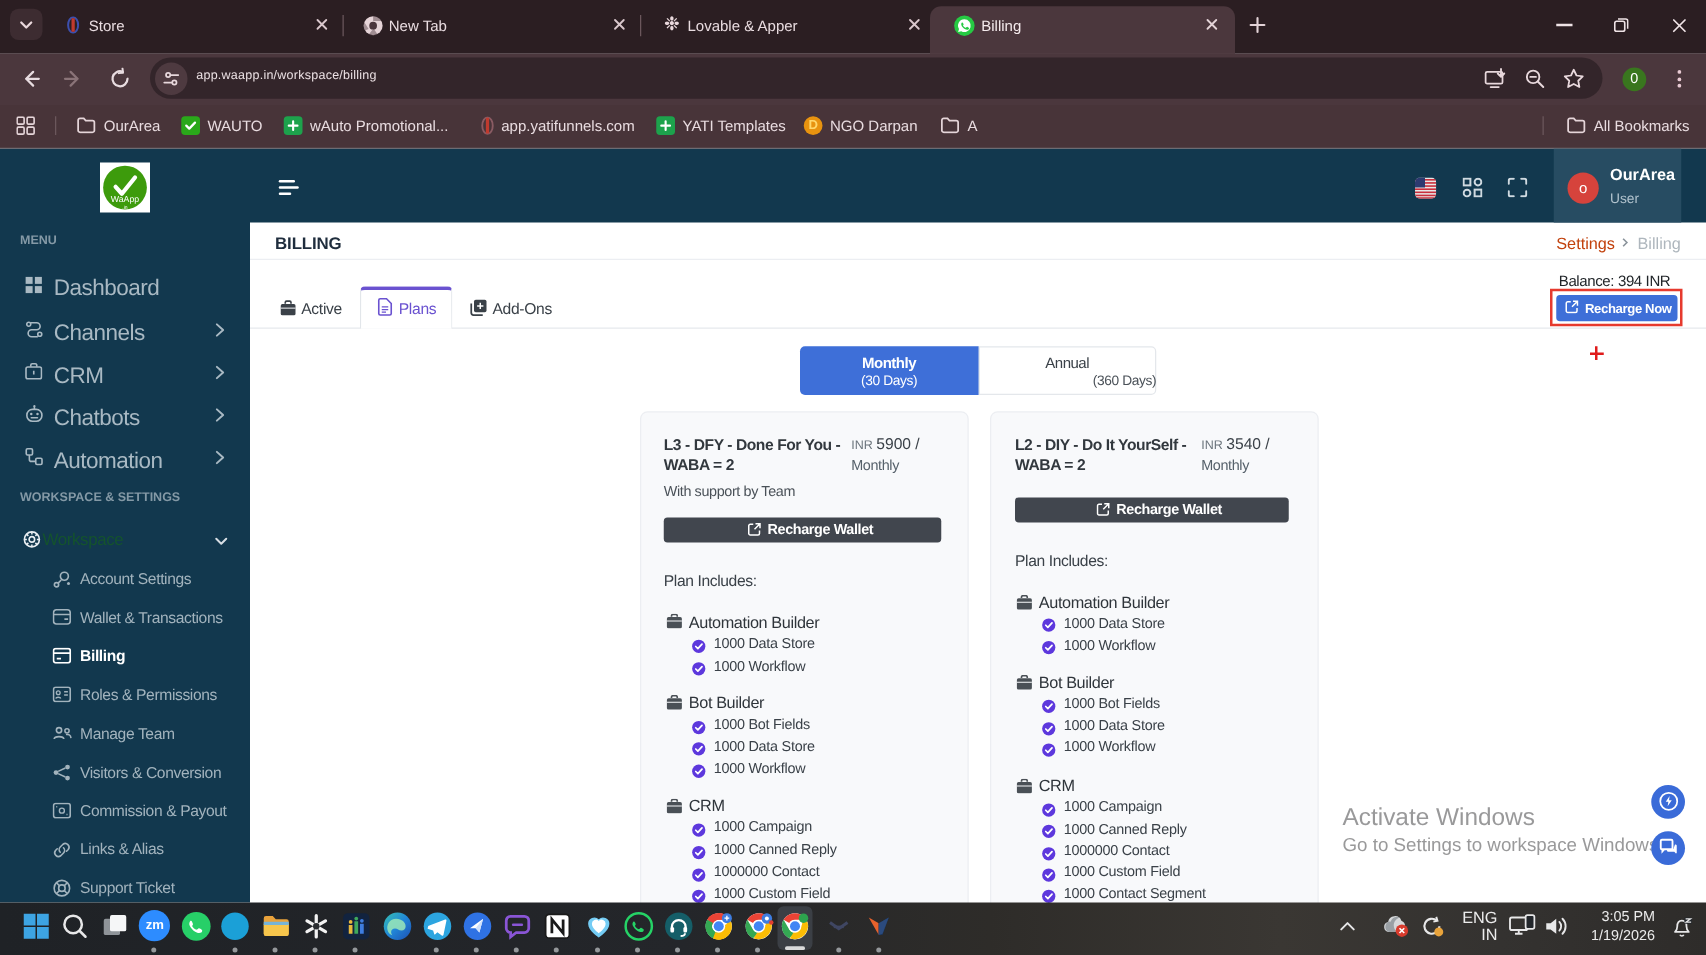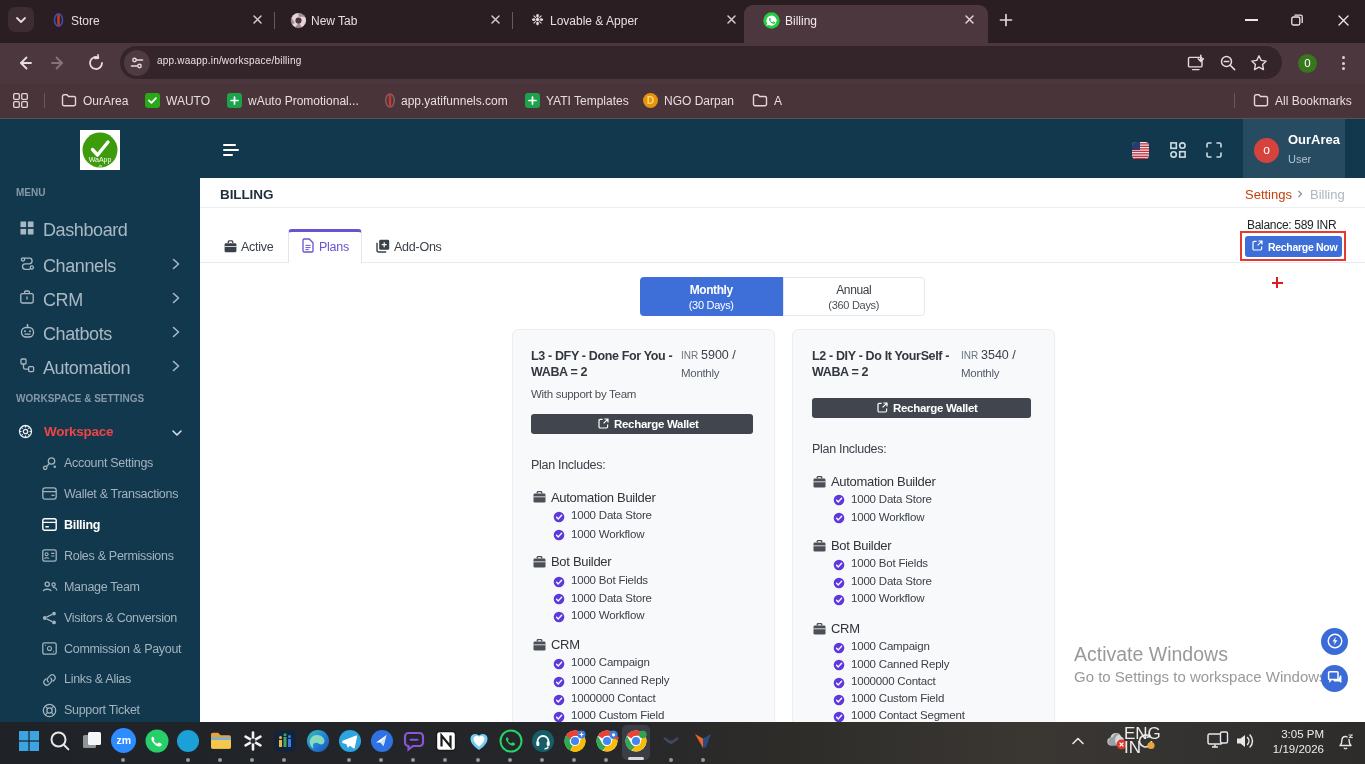--- a/index.html
+++ b/index.html
@@ -244,21 +244,21 @@
     <svg class="a" style="left:172px;top:360px" width="8" height="12" viewBox="0 0 8 12">
     <path d="M1.5 1.5L6.5 6l-5 4.5" stroke="#a9b9c3" stroke-width="1.6" fill="none" stroke-linecap="round" stroke-linejoin="round"></path>
   </svg>
     <div class="a mlabel" style="left:16px;top:393px">WORKSPACE &amp; SETTINGS</div>
 
     <svg class="a" style="left:18px;top:424px" width="15" height="15" viewBox="0 0 15 15">
     <circle cx="7.5" cy="7.5" r="6" fill="none" stroke="#e9eef2" stroke-width="1.3"></circle>
     <circle cx="7.5" cy="7.5" r="2.2" fill="none" stroke="#e9eef2" stroke-width="1.3"></circle>
     <path d="M7.5 1.5v2M7.5 11.5v2M1.5 7.5h2M11.5 7.5h2M3.3 3.3l1.4 1.4M10.3 10.3l1.4 1.4M11.7 3.3l-1.4 1.4M4.7 10.3l-1.4 1.4" stroke="#e9eef2" stroke-width="1.2"></path>
   </svg>
-    <div class="a mitem" style="left:44px;top:424px;color:#ef4444;font-weight:bold;font-size:13.5px;letter-spacing:-0.3px">Workspace</div>
+    <div class="a mitem" style="left:34px;top:424px;color:#14532d;font-weight:normal;font-size:13.5px;letter-spacing:-0.3px">Workspace</div>
     <svg class="a" style="left:171px;top:427px" width="12" height="12" viewBox="0 0 12 12">
     <path d="M2 4l4 4 4-4" stroke="#d7dee4" stroke-width="1.6" fill="none" stroke-linecap="round" stroke-linejoin="round"></path>
   </svg>
 
     <svg class="a" style="left:42px;top:456px" width="15" height="15" viewBox="0 0 15 15">
     <circle cx="9.5" cy="5" r="3.2" fill="none" stroke="#a2b3bd" stroke-width="1.3"></circle>
     <circle cx="3.2" cy="11.8" r="1.7" fill="none" stroke="#a2b3bd" stroke-width="1.3"></circle>
     <path d="M4.5 10.5L7 8" stroke="#a2b3bd" stroke-width="1.3"></path>
     <circle cx="12.8" cy="10.8" r="1.2" fill="#a2b3bd"></circle>
   </svg>
@@ -367,38 +367,38 @@
     <path d="M1 2.2A1.2 1.2 0 0 1 2.2 1h5L11 4.8v8A1.2 1.2 0 0 1 9.8 14H2.2A1.2 1.2 0 0 1 1 12.8z" fill="none" stroke="#6a52d0" stroke-width="1.3"></path>
     <path d="M3.4 7.4h5.2M3.4 9.6h5.2M3.4 11.6h3.4" stroke="#6a52d0" stroke-width="1"></path>
   </svg>
 <div class="a" style="left:319px;top:240px;font-size:12.5px;letter-spacing:-0.25px;color:#6a52d0">Plans</div>
 <svg class="a" style="left:376px;top:239px" width="14" height="14" viewBox="0 0 14 14">
     <rect x="3.2" y="0.8" width="10" height="10" rx="1.4" fill="#3a4148"></rect>
     <path d="M8.2 3.2v5M5.7 5.7h5" stroke="#fff" stroke-width="1.2"></path>
     <path d="M1 3.8v7.4A1.8 1.8 0 0 0 2.8 13h7.4" fill="none" stroke="#3a4148" stroke-width="1.4"></path>
   </svg>
 <div class="a" style="left:394px;top:240px;font-size:12.5px;letter-spacing:-0.25px;color:#3a4148">Add-Ons</div>
-<div class="a" style="left:1247px;top:218px;font-size:12px;letter-spacing:-0.3px;color:#212529">Balance: 589 INR</div>
+<div class="a" style="left:1247px;top:218px;font-size:12px;letter-spacing:-0.3px;color:#212529">Balance: 394 INR</div>
 <div class="a" style="left:1240px;top:231px;width:106px;height:30px;border:2.5px solid #e63a2e"></div>
 <div class="a" style="left:1244.5px;top:235.5px;width:97px;height:21px;border-radius:3px;background:#3e6fd8"></div>
 <svg class="a" style="left:1252px;top:240px" width="11" height="11" viewBox="0 0 11 11">
     <path d="M4.6 1.4H2.2A1.2 1.2 0 0 0 1 2.6v6.2A1.2 1.2 0 0 0 2.2 10h6.2A1.2 1.2 0 0 0 9.6 8.8V6.4" fill="none" stroke="#fff" stroke-width="1.2"></path>
     <path d="M6.4 1h3.6v3.6M9.6 1.4L5.6 5.4" fill="none" stroke="#fff" stroke-width="1.2"></path>
   </svg>
 <div class="a" style="left:1268px;top:240.5px;font-size:10.5px;letter-spacing:-0.3px;font-weight:bold;color:#fff">Recharge Now</div>
 
 <div class="a" style="left:1271.5px;top:281.6px;width:11px;height:2.6px;background:#e01b1b"></div>
 <div class="a" style="left:1275.7px;top:277.4px;width:2.6px;height:11px;background:#e01b1b"></div>
 
 <div class="a" style="left:640px;top:277px;width:142.5px;height:39px;background:#3e6fd8;border-radius:4px 0 0 4px"></div>
 <div class="a" style="left:640px;top:282.5px;width:142.5px;text-align:center;font-size:12px;letter-spacing:-0.4px;font-weight:bold;color:#fff">Monthly</div>
 <div class="a" style="left:640px;top:299px;width:142.5px;text-align:center;font-size:11px;letter-spacing:-0.3px;color:#fff">(30 Days)</div>
 <div class="a" style="left:782.5px;top:277px;width:142.5px;height:39px;background:#fff;border:1px solid #e4e7eb;border-radius:0 4px 4px 0"></div>
 <div class="a" style="left:782.5px;top:282.5px;width:142.5px;text-align:center;font-size:12px;letter-spacing:-0.4px;color:#3a4148">Annual</div>
-<div class="a" style="left:782.5px;top:299px;width:142.5px;text-align:center;font-size:11px;letter-spacing:-0.3px;color:#4a5158">(360 Days)</div>
+<div class="a" style="left:782.5px;top:299px;width:142.5px;text-align:right;font-size:11px;letter-spacing:-0.3px;color:#4a5158">(360 Days)</div>
 
 <div class="a cardbox" style="left:512px;top:329px;width:263px;height:400px"></div>
 <div class="a ttl" style="left:531px;top:347.5px;line-height:16px">L3 - DFY - Done For You -<br>WABA = 2</div>
 <div class="a" style="left:681px;top:347.5px;font-size:12.5px;color:#3a4148;white-space:nowrap"><span style="font-size:10px;color:#6c757d">INR </span>5900 /</div>
 <div class="a" style="left:681px;top:366.5px;font-size:11.5px;letter-spacing:-0.3px;color:#55606a">Monthly</div>
 <div class="a" style="left:531px;top:388px;font-size:11.5px;letter-spacing:-0.3px;color:#4a5158">With support by Team</div>
 <div class="a" style="left:531px;top:414px;width:222px;height:20px;border-radius:3px;background:#41464e"></div>
 <svg class="a" style="left:598px;top:418px" width="11" height="11" viewBox="0 0 11 11">
     <path d="M4.6 1.4H2.2A1.2 1.2 0 0 0 1 2.6v6.2A1.2 1.2 0 0 0 2.2 10h6.2A1.2 1.2 0 0 0 9.6 8.8V6.4" fill="none" stroke="#fff" stroke-width="1.2"></path>
     <path d="M6.4 1h3.6v3.6M9.6 1.4L5.6 5.4" fill="none" stroke="#fff" stroke-width="1.2"></path>
@@ -687,21 +687,21 @@
     <path d="M6 14.5a4 4 0 0 1-.5-7.9 5.5 5.5 0 0 1 10.6-1.1A4.5 4.5 0 0 1 15.8 14z" fill="#d6d8da"></path>
     <path d="M6.2 14.5a4.2 4.2 0 0 1 1.4-8.2c.5-2.3 2.4-4 4.9-4 .8 0 1.6.2 2.3.6-2.8.8-4.8 3.3-4.8 6.3 0 2.1 1 4 2.5 5.3z" fill="#9aa0a5"></path>
     <circle cx="16.5" cy="13.5" r="5" fill="#d83b2d"></circle>
     <path d="M14.6 11.6l3.8 3.8M18.4 11.6l-3.8 3.8" stroke="#fff" stroke-width="1.3"></path>
   </svg>
 <svg class="a" style="left:1136px;top:731px" width="20" height="20" viewBox="0 0 20 20">
     <path d="M15.5 10a6 6 0 1 1-2-4.5" fill="none" stroke="#e7e7e8" stroke-width="1.7"></path>
     <path d="M13 2.5l1 3.2-3.3.6" fill="none" stroke="#e7e7e8" stroke-width="1.5"></path>
     <circle cx="15" cy="14.5" r="3.6" fill="#e8a33b"></circle>
   </svg>
-<div class="a" style="left:1124px;top:727px;width:34px;text-align:left;font-size:17px;color:#ececec;line-height:14px">ENG<br>IN</div>
+<div class="a" style="left:1164px;top:727px;width:34px;text-align:right;font-size:13px;color:#ececec;line-height:14px">ENG<br>IN</div>
 <svg class="a" style="left:1206px;top:730px" width="24" height="22" viewBox="0 0 24 22">
     <rect x="2" y="4" width="14" height="10" rx="1.5" fill="none" stroke="#e7e7e8" stroke-width="1.5"></rect>
     <path d="M6 17h6M9 14.5V17" stroke="#e7e7e8" stroke-width="1.5"></path>
     <rect x="14.5" y="2" width="7" height="11" rx="1.5" fill="#22262b" stroke="#e7e7e8" stroke-width="1.4"></rect>
   </svg>
 <svg class="a" style="left:1234px;top:731px" width="22" height="20" viewBox="0 0 22 20">
     <path d="M3 7.5h3.5L11 4v12L6.5 12.5H3z" fill="#e7e7e8"></path>
     <path d="M13.5 6.5a5 5 0 0 1 0 7M16 4a8.5 8.5 0 0 1 0 12" stroke="#e7e7e8" stroke-width="1.5" fill="none" stroke-linecap="round"></path>
   </svg>
 <div class="a" style="left:1262px;top:727px;width:62px;text-align:right;font-size:11.5px;color:#ececec;line-height:15px">3:05 PM<br>1/19/2026</div>

